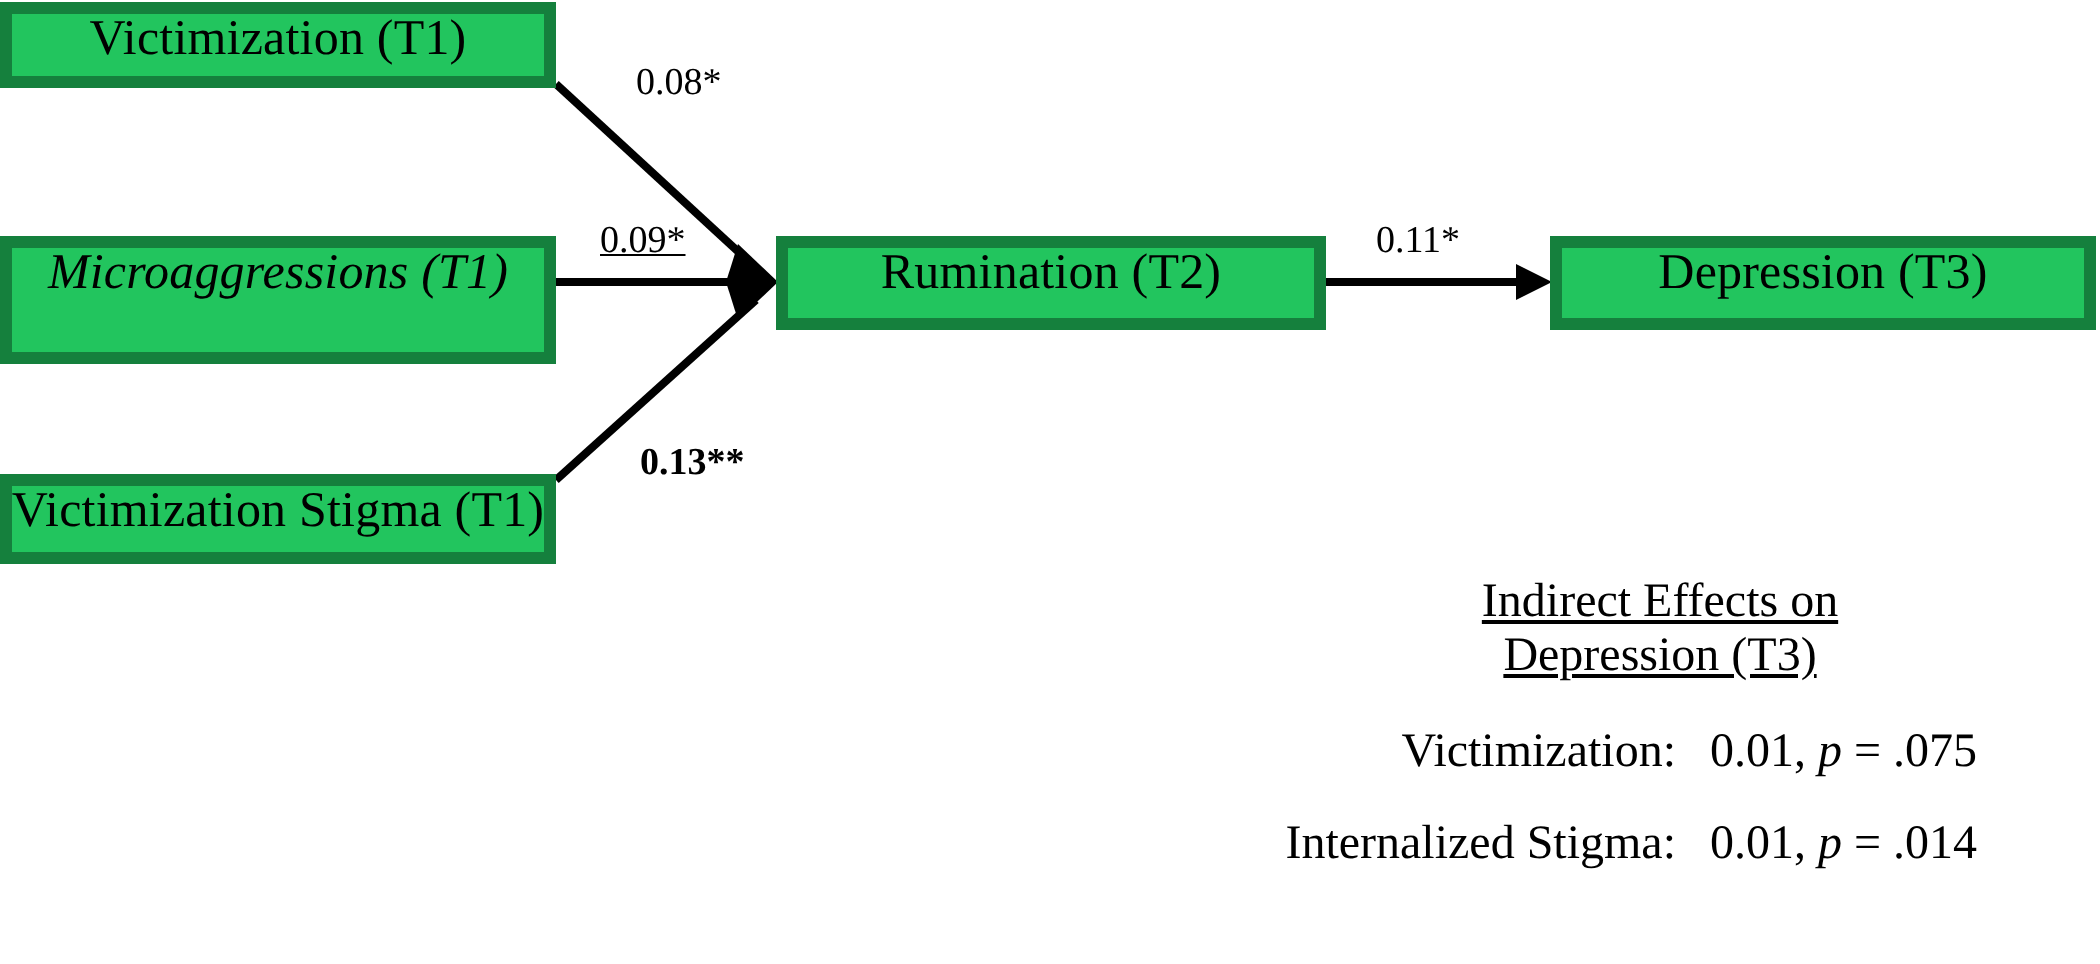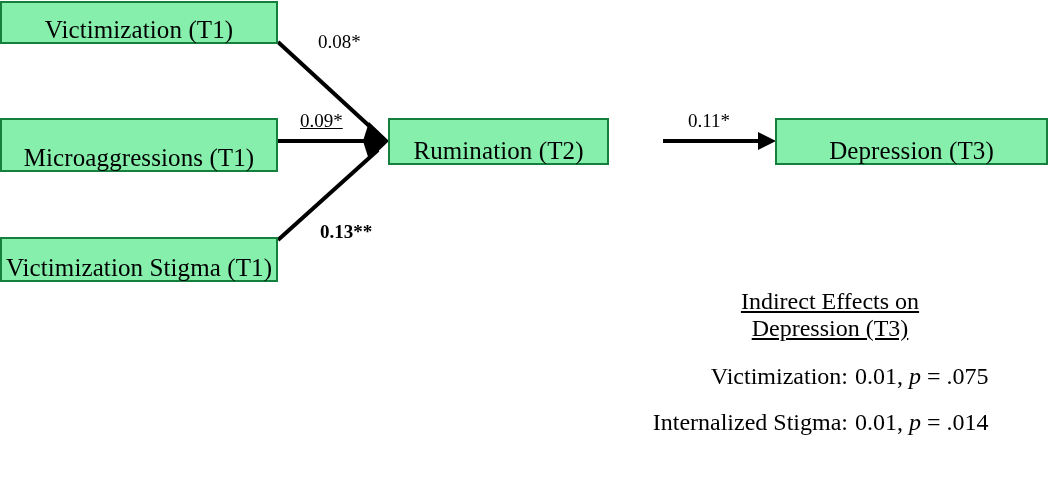--- a/index.html
+++ b/index.html
@@ -13,34 +13,34 @@
     height: 482px;
     background: #ffffff;
     font-family: "Liberation Serif", "DejaVu Serif", serif;
     color: #000000;
     overflow: hidden;
   }
   
   .node-box {
     position: absolute;
     box-sizing: border-box;
-    border: 2px solid #15803d;
-    background: #86efac;
+    border: 6px solid #15803d;
+    background: #22c55e;
     display: flex;
-    align-items: flex-end;
+    align-items: flex-start;
     justify-content: center;
     font-size: 25px;
     line-height: 1;
     letter-spacing: 0.1px;
     white-space: nowrap;
   }
   #box-victimization   { left: 0px;   top: 1px;   width: 278px; height: 43px; }
-  #box-microaggressions{ left: 0px;   top: 118px; width: 278px; height: 54px; }
+  #box-microaggressions{ left: 0px;   top: 118px; width: 278px; height: 64px; font-style: italic; }
   #box-stigma          { left: 0px;   top: 237px; width: 278px; height: 45px; }
-  #box-rumination      { left: 388px; top: 118px; width: 221px; height: 47px; }
+  #box-rumination      { left: 388px; top: 118px; width: 275px; height: 47px; }
   #box-depression      { left: 775px; top: 118px; width: 273px; height: 47px; }
 
   
   #arrows {
     position: absolute;
     left: 0;
     top: 0;
     width: 1050px;
     height: 482px;
     pointer-events: none;
@@ -81,21 +81,21 @@
     display: flex;
     align-items: baseline;
     font-size: 24px;
     line-height: 1;
     margin-top: 22px;
     white-space: nowrap;
   }
   .eff-label {
     width: 255px;
     text-align: right;
-    padding-right: 7px;
+    padding-right: 17px;
     box-sizing: border-box;
   }
   .eff-value { text-align: left; }
   .eff-value i { font-style: italic; }
 </style>
 </head>
 <body>
 
 <div id="page">
 

